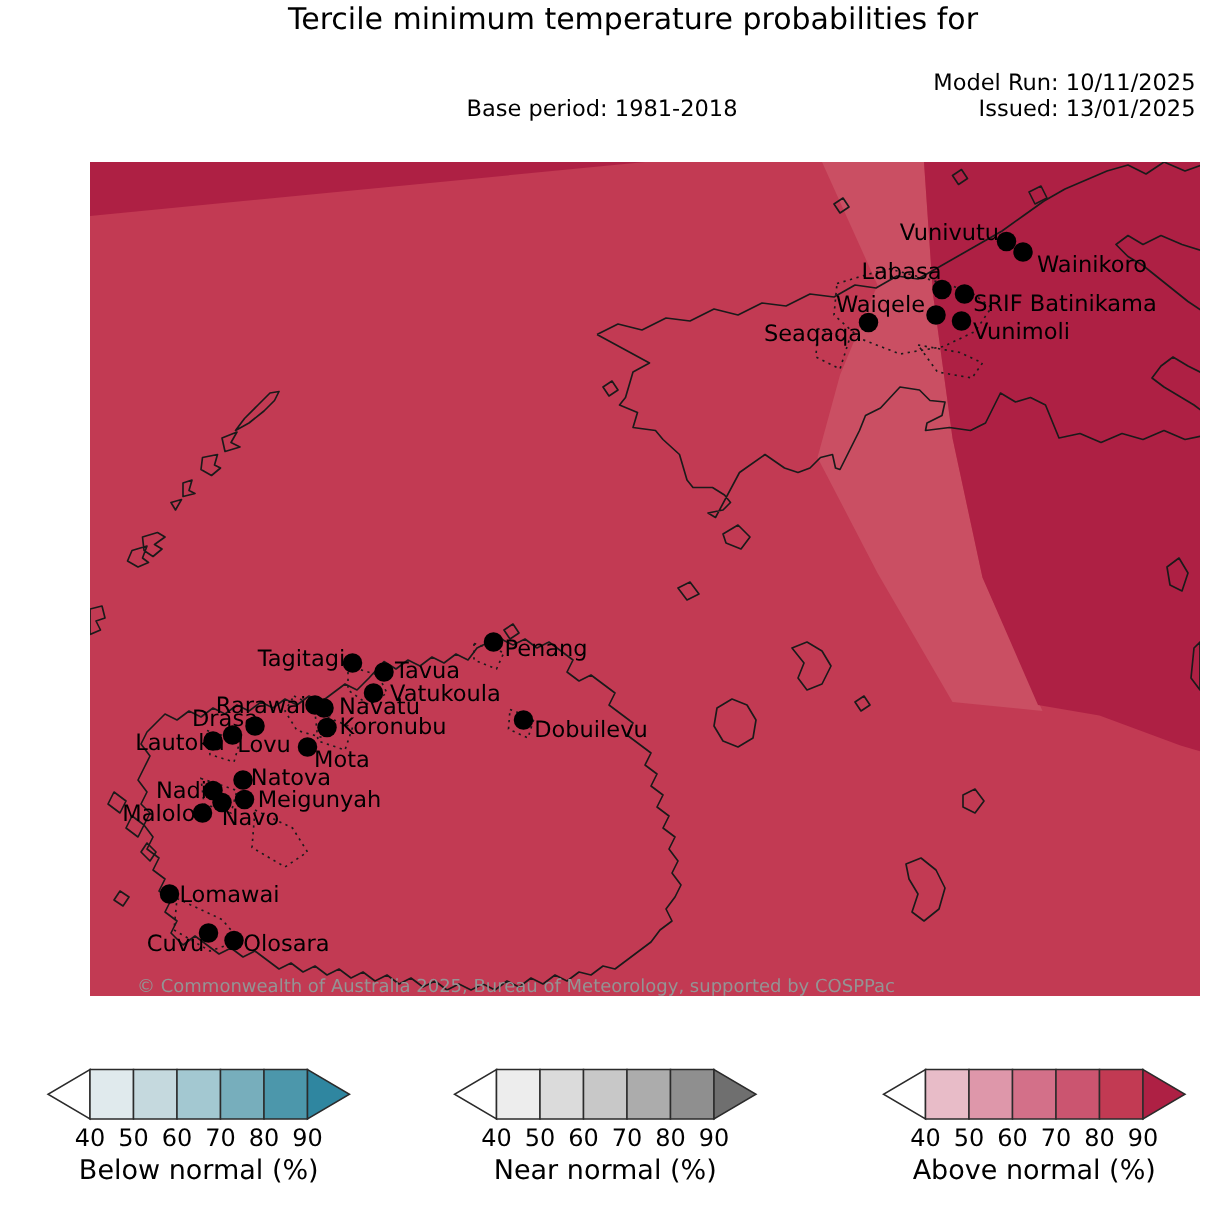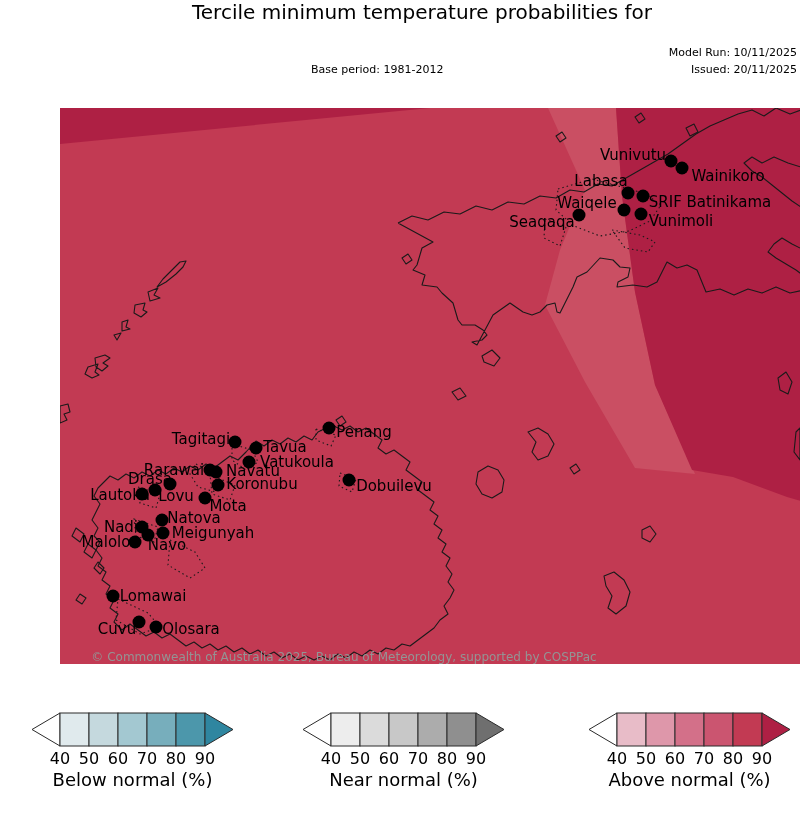--- a/index.html
+++ b/index.html
@@ -1,21 +1,21 @@
 <!DOCTYPE html>
 <html><head>
 <meta charset="utf-8">
 <style>
   html,body{margin:0;padding:0;background:#fff;}
   #page{position:relative;width:804px;height:816px;overflow:hidden;background:#fff;
         font-family:"DejaVu Sans","Liberation Sans",sans-serif;color:#000;}
   #map-svg{position:absolute;left:0;top:0;}
   .title{position:absolute;left:40px;top:1px;width:764px;text-align:center;
          font-size:20px;line-height:22px;}
-  .meta{position:absolute;font-size:11px;white-space:nowrap;}
+  .meta{position:absolute;font-size:15px;white-space:nowrap;}
   .meta-model{top:46px;right:7px;}
   .meta-issued{top:63px;right:7px;}
   .meta-source{top:63px;left:7px;}
   .meta-base{top:63px;left:311px;}
   .coast{fill:none;stroke:#1a1a1a;stroke-width:1.1;stroke-linejoin:round;}
   .dotted{fill:none;stroke:#1a1a1a;stroke-width:1.1;stroke-dasharray:1.5 3;}
   .station-label{font-size:15px;fill:#000;}
   .legend-tick{font-size:16px;fill:#000;}
   .legend-title{font-size:18px;fill:#000;}
   #copyright{font-size:12px;fill:#949494;}
@@ -23,22 +23,22 @@
 </style>
 </head>
 <body>
 
 <div id="page">
 
   <div class="title">
     <div>Tercile minimum temperature probabilities for</div>
   </div>
   <div class="meta meta-model">Model Run: 10/11/2025</div>
-  <div class="meta meta-issued">Issued: 20/11/2025</div>
-  <div class="meta meta-base">Base period: 1981-2012</div>
+  <div class="meta meta-issued">Issued: 13/01/2025</div>
+  <div class="meta meta-base">Base period: 1981-2018</div>
 
   <svg id="map-svg" width="804" height="816" viewBox="0 0 804 816">
     <defs>
       <clipPath id="mapclip">
           <rect x="60" y="108" width="740" height="556"></rect>
         </clipPath>
     </defs>
 
     <g clip-path="url(#mapclip)">
 

